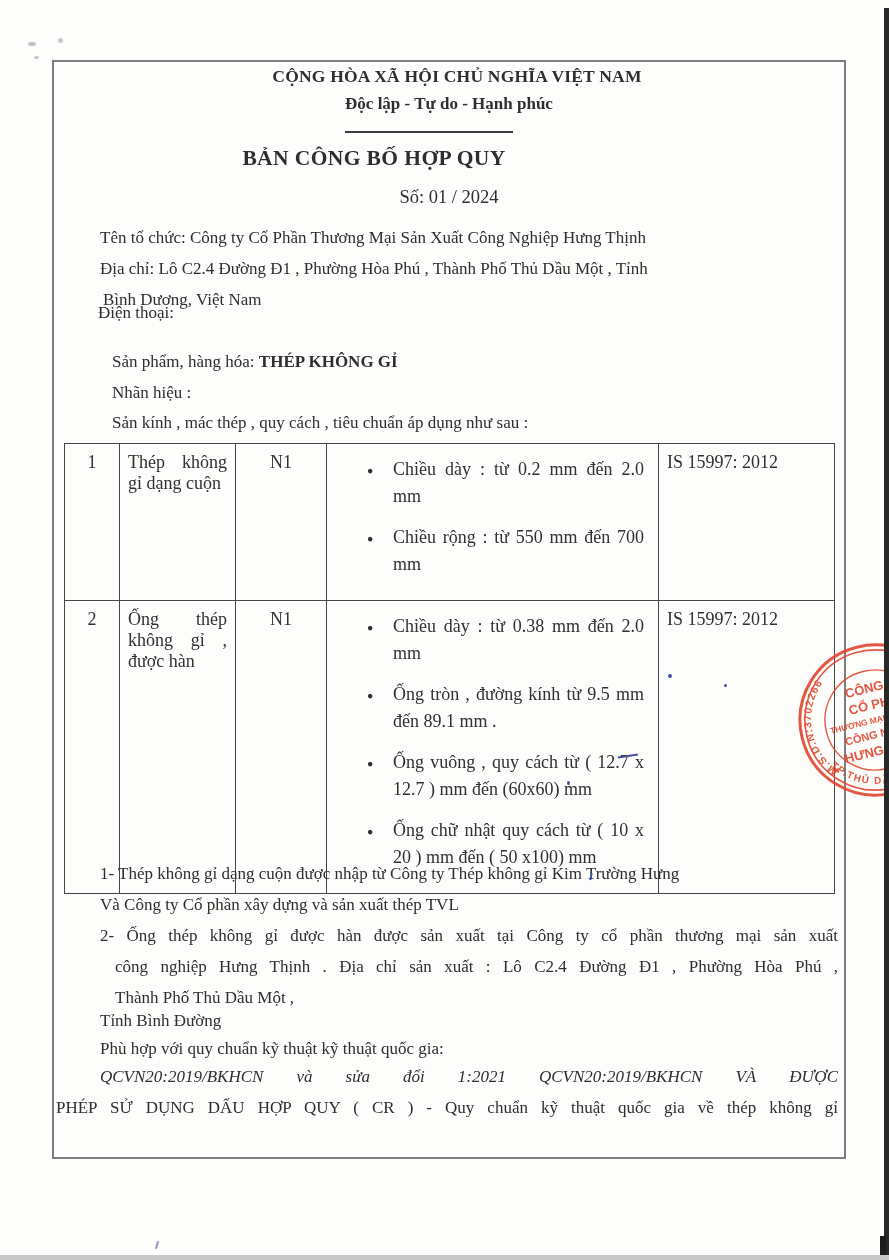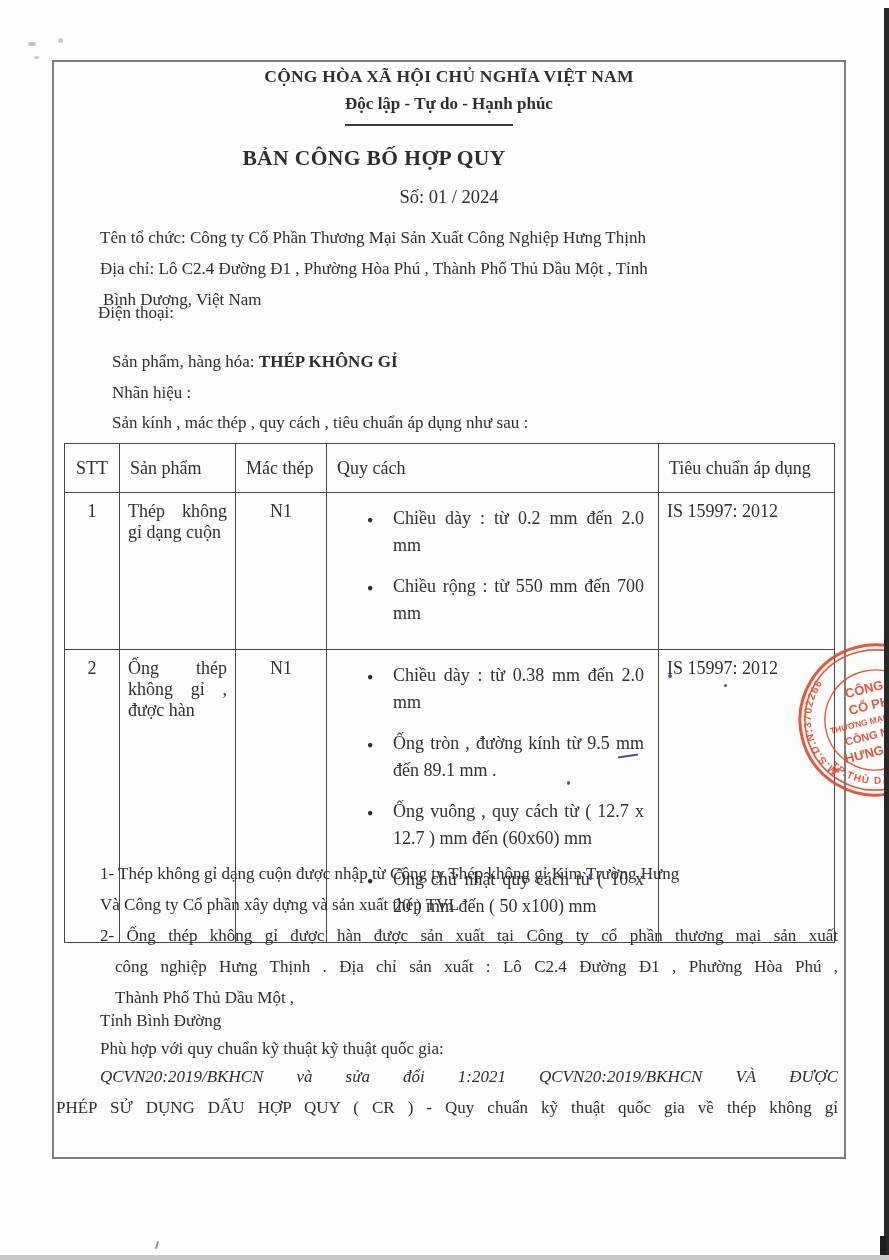--- a/index.html
+++ b/index.html
@@ -13,23 +13,23 @@
   .center{text-align:center;}
   .nowrap{white-space:nowrap;}
 
   
   .borderbox{
     left:52px;top:60px;width:794px;height:1099px;
     border:2px solid #7d7d7d;box-sizing:border-box;
   }
 
   
-  .country{left:52px;top:66px;width:794px;font-weight:bold;font-size:17.5px;letter-spacing:.2px;}
+  .country{left:52px;top:66px;width:794px;font-weight:bold;font-size:17.5px;letter-spacing:.2px;padding-left:8px;}
   .motto{left:52px;top:94px;width:794px;font-weight:bold;font-size:17px;}
-  .motto .u{border-bottom:2px solid #3a3a3a;padding-bottom:11px;text-align:center;}
+  .motto .u{border-bottom:2px solid #3a3a3a;padding-bottom:18px;text-align:center;}
   .doc-title{left:52px;top:146px;width:644px;font-weight:bold;font-size:21.5px;letter-spacing:.4px;}
   .doc-number{left:52px;top:187px;width:794px;font-size:18.5px;}
 
   .line{font-size:17px;line-height:26px;}
   .b{font-weight:bold;}
 
   
   table.spec{
     left:64px;top:443px;position:absolute;
     border-collapse:collapse;table-layout:fixed;width:770px;
@@ -78,27 +78,20 @@
 
 <table class="spec">
   <colgroup>
       <col style="width:55px">
       <col style="width:116px">
       <col style="width:91px">
       <col style="width:332px">
       <col style="width:176px">
     </colgroup>
   <tbody>
-      <tr class="head">
-    <td class="c">STT</td>
-    <td>Sản phẩm</td>
-    <td>Mác thép</td>
-    <td>Quy cách</td>
-    <td>Tiêu chuẩn áp dụng</td>
-  </tr>
   <tr>
     <td class="c h-r1">1</td>
     <td style="text-align:justify;">Thép không gỉ dạng cuộn</td>
     <td class="c">N1</td>
     <td>
       <ul class="specs">
         <li>Chiều dày : từ 0.2 mm đến 2.0 mm</li>
         <li>Chiều rộng : từ 550 mm đến 700 mm</li>
       </ul>
     </td>

